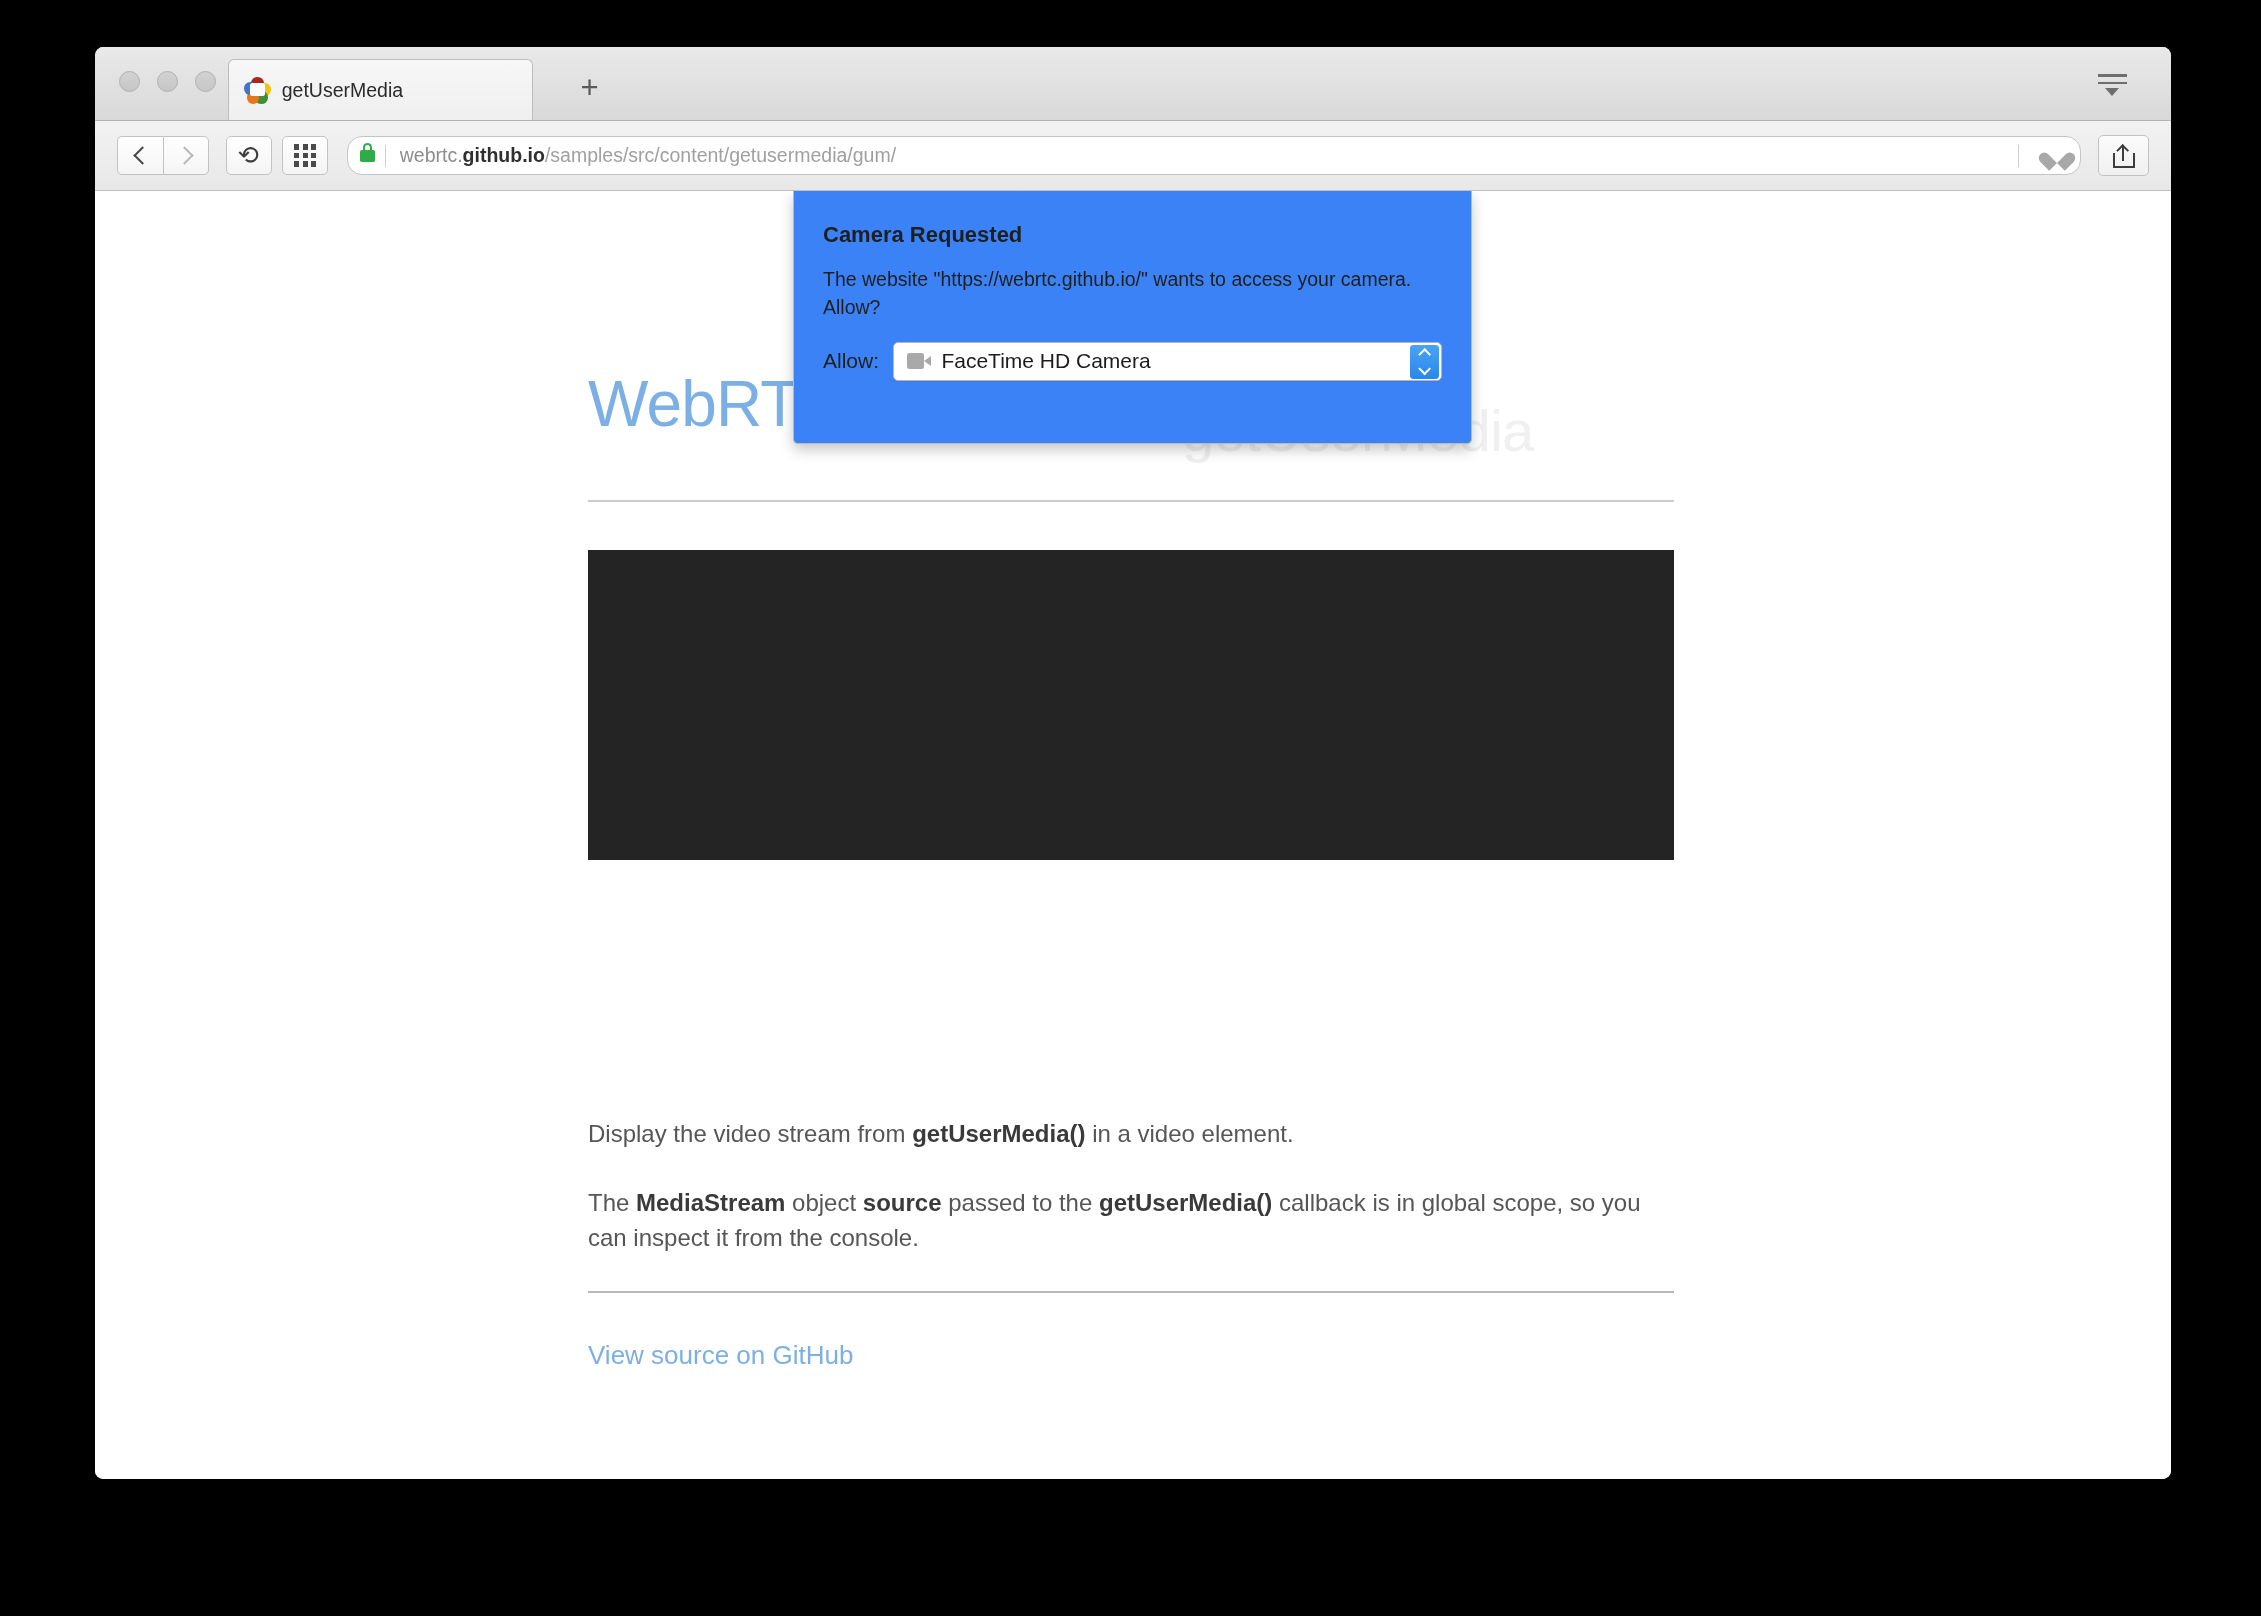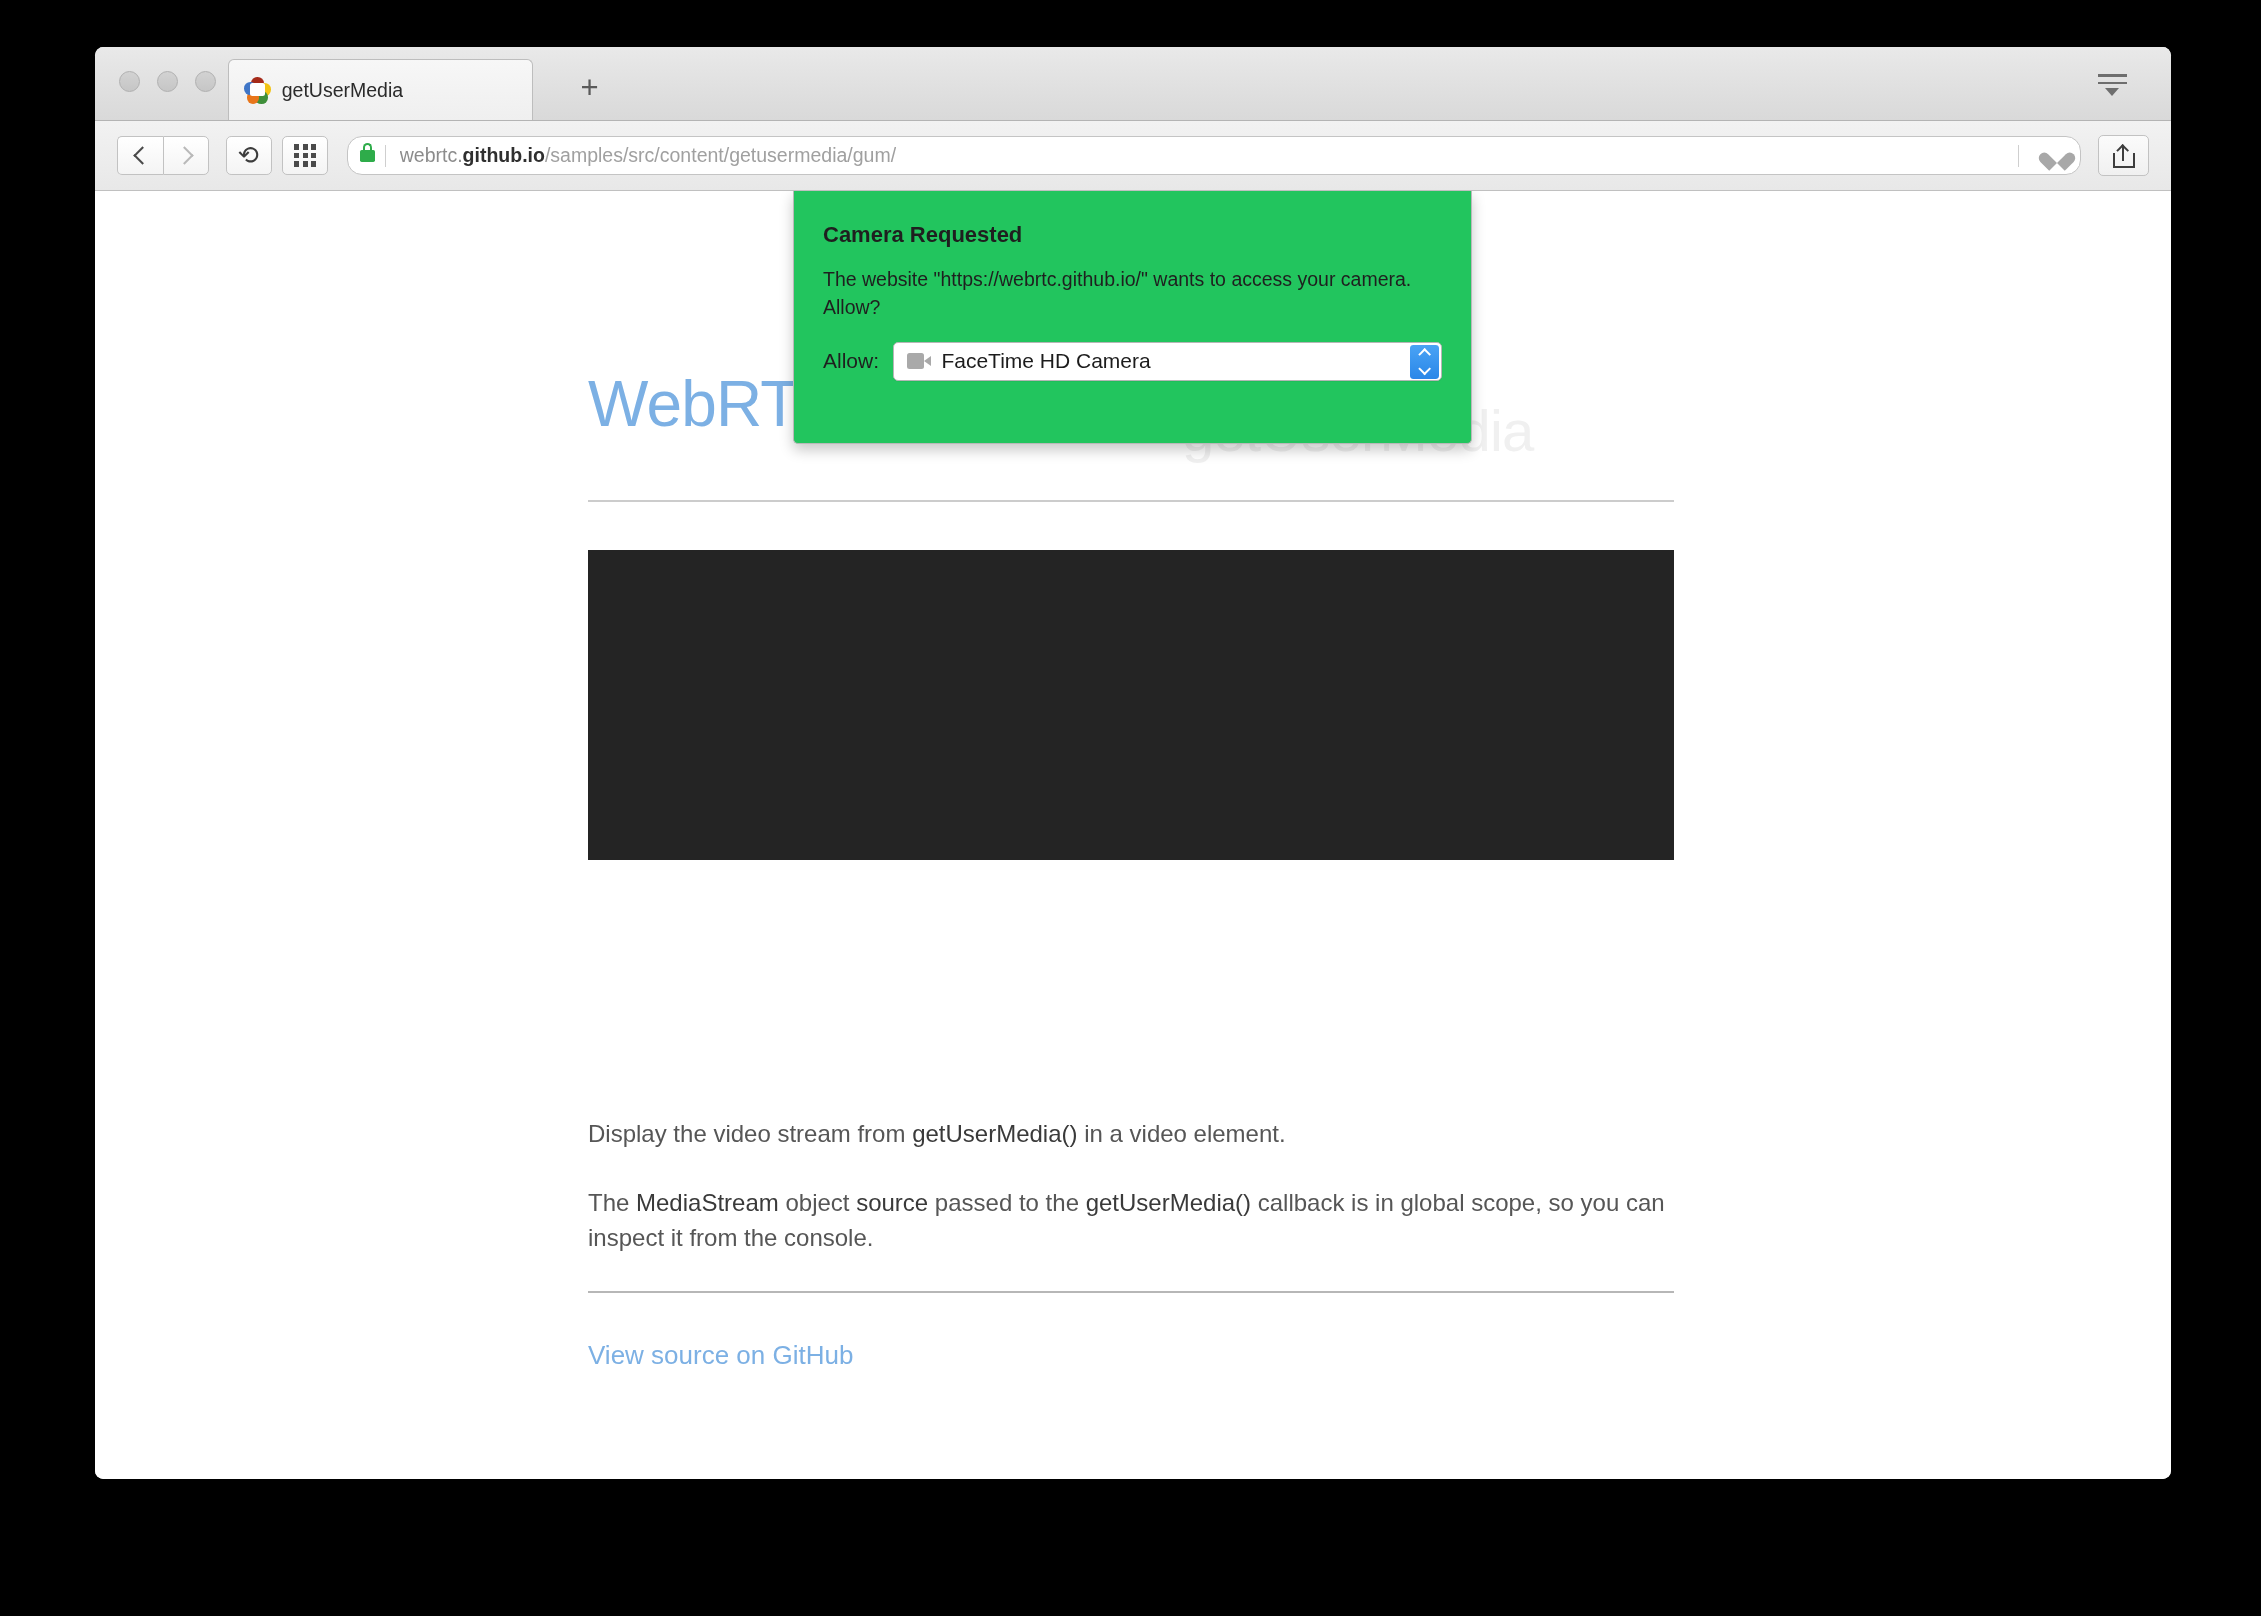--- a/index.html
+++ b/index.html
@@ -323,21 +323,21 @@
   }
   .para {
     position: absolute;
     left: 0;
     width: 1086px;
     font-size: 24px;
     line-height: 1.46;
     color: #565656;
     margin: 0;
   }
-  .para b { color: #3a3a3a; font-weight: 400; }
+  .para b { color: #3a3a3a; font-weight: 700; }
   #para1 { top: 925px; }
   #para2 { top: 994px; }
   #hr-bottom {
     position: absolute;
     left: 0;
     top: 1100px;
     width: 1086px;
     height: 1.7px;
     background: #b7b7b7;
   }
@@ -350,21 +350,21 @@
     text-decoration: none;
     white-space: nowrap;
   }
 
   
   #sheet {
     position: absolute;
     left: 698px;
     top: 0px;
     width: 679px;
-    background: #22c55e;
+    background: #3b82f6;
     border: 0.8px solid #b9b9b9;
     border-top: none;
     border-radius: 0 0 5.1px 5.1px;
     box-sizing: border-box;
     box-shadow: 0 6px 13.6px rgba(0,0,0,0.22);
     padding: 30.5px 29px 25.4px 29px;
     z-index: 50;
   }
   #sheet-title {
     margin: 0 0 18.7px 0;

